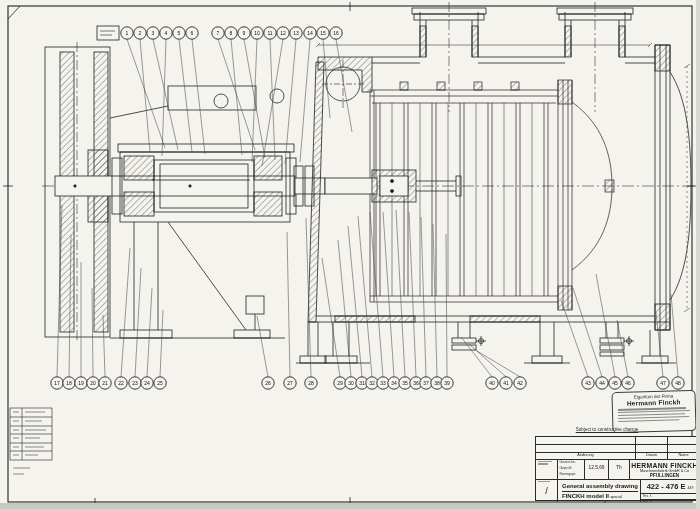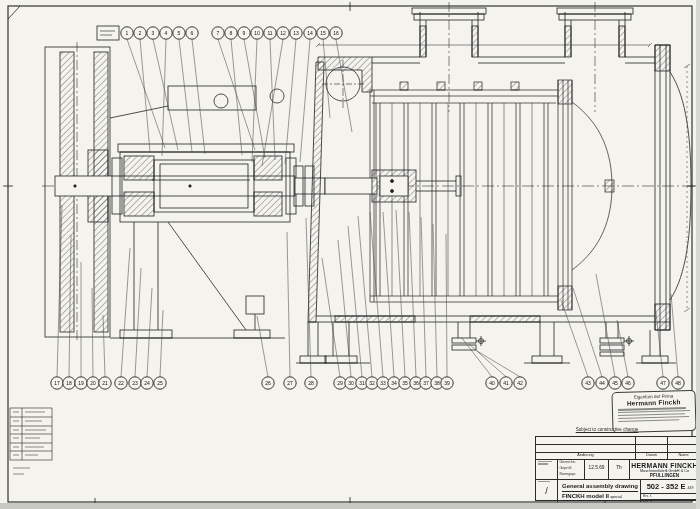--- a/index.html
+++ b/index.html
@@ -596,21 +596,21 @@
       <div class="dashes" style="width:12px"></div>
       <div class="scale">/</div>
     </div>
     <div class="cell ttl" style="left:22px;top:43px;width:83px;height:22px;border-bottom:none;">
       <span class="u">General assembly drawing</span><br>
       <span class="u">FINCKH model II</span>
       <span class="sm">special</span><br>
       <span class="u">Hico  Screen</span>
     </div>
     <div class="cell" style="left:105px;top:43px;width:58px;height:22px;border-right:none;border-bottom:none;">
-      <div class="num"><span>502 - 352 E</span>
+      <div class="num"><span>422 - 476 E</span>
         <span class="sfx">449</span></div>
       <div class="ers" style="margin-top:2px;">Ers. f.</div>
       <div class="ers">Ers. d.</div>
     </div>
   </div>
 
   <div class="edge-bottom"></div>
   <div class="edge-right"></div>
 </div>
 

